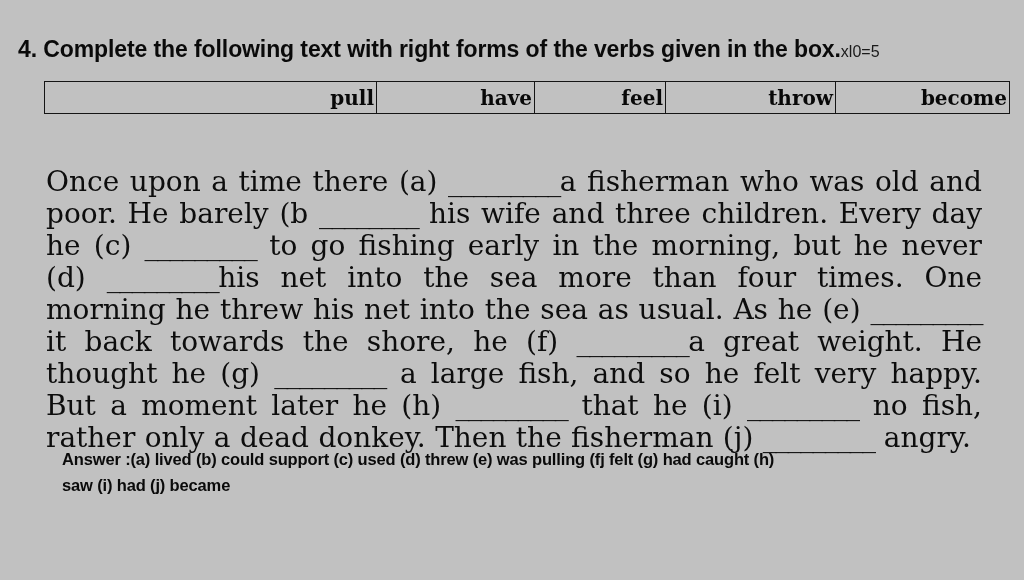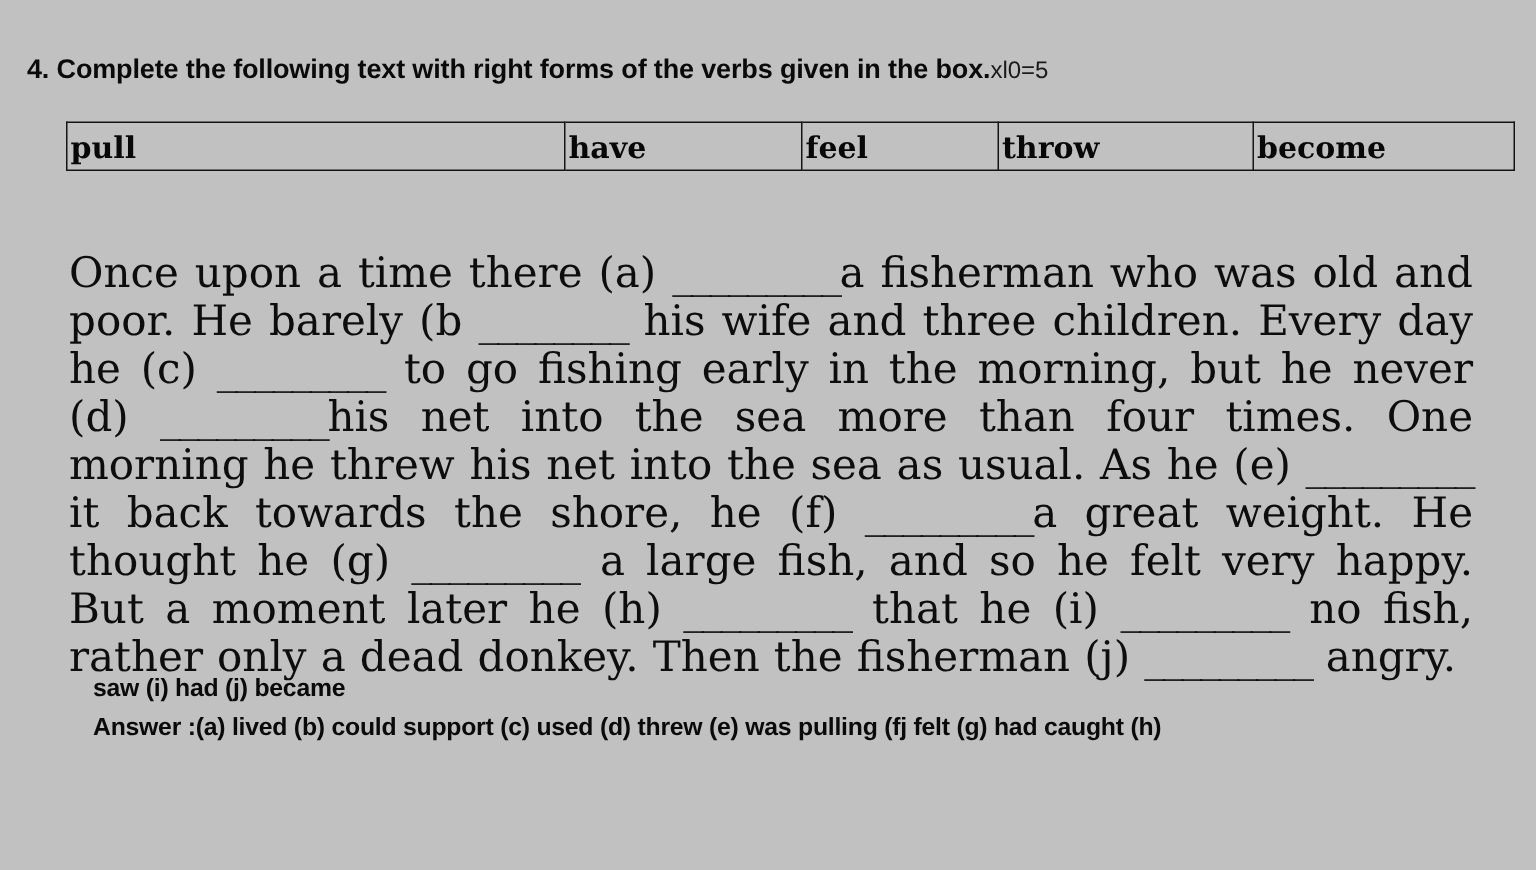--- a/index.html
+++ b/index.html
@@ -27,21 +27,21 @@
     position: absolute;
     left: 18px;
     top: 36px;
     width: 990px;
     display: flex;
     align-items: baseline;
   }
   .heading-text {
     font-family: "Liberation Sans", sans-serif;
     font-weight: bold;
-    font-size: 18px;
+    font-size: 23px;
     color: #0a0a0a;
     letter-spacing: -0.1px;
     white-space: nowrap;
     text-align: right;
   }
   .heading-marks {
     font-family: "Liberation Sans", sans-serif;
     font-weight: normal;
     font-size: 16px;
     color: #1a1a1a;
@@ -53,21 +53,21 @@
     position: absolute;
     left: 44px;
     top: 81px;
     width: 940px;
     border-collapse: collapse;
     table-layout: fixed;
   }
   .wordbox td {
     border: 1.4px solid #151515;
     height: 31px;
-    text-align: left;
+    text-align: right;
     vertical-align: middle;
     font-family: "DejaVu Serif", "Liberation Serif", serif;
     font-weight: bold;
     font-size: 20px;
     color: #080808;
     padding: 0 2px;
     line-height: 1;
   }
   .wordbox td.c1 { width: 327px; }
   .wordbox td.c2 { width: 153px; margin-left: 28px; }
@@ -127,17 +127,17 @@
         <td class="c3">feel</td>
         <td class="c4">throw</td>
         <td class="c5">become</td>
       </tr>
     </tbody>
   </table>
 
   <div class="passage"><span>Once upon a time there (a) </span><span class="blank">_________</span><span>a fisherman who was old and poor. He barely (b </span><span class="blank">________</span><span> his wife and three children. Every day he (c) </span><span class="blank">_________</span><span> to go fishing early in the morning, but he never (d) </span><span class="blank">_________</span><span>his net into the sea more than four times. One morning he threw his net into the sea as usual. As he (e) </span><span class="blank">_________</span><span> it back towards the shore, he (f) </span><span class="blank">_________</span><span>a great weight. He thought he (g) </span><span class="blank">_________</span><span> a large fish, and so he felt very happy. But a moment later he (h) </span><span class="blank">_________</span><span> that he (i) </span><span class="blank">_________</span><span> no fish, rather only a dead donkey. Then the fisherman (j) </span><span class="blank">_________</span><span> angry.</span></div>
 
   <div class="answer">
+    <span class="ans-line">Answer :(a) lived (b) could support (c) used (d) threw (e) was pulling (fj felt (g) had caught (h)</span>
     <span class="ans-line">saw (i) had (j) became</span>
-    <span class="ans-line">Answer :(a) lived (b) could support (c) used (d) threw (e) was pulling (fj felt (g) had caught (h)</span>
   </div>
 
 </div>
 
 </body></html>

